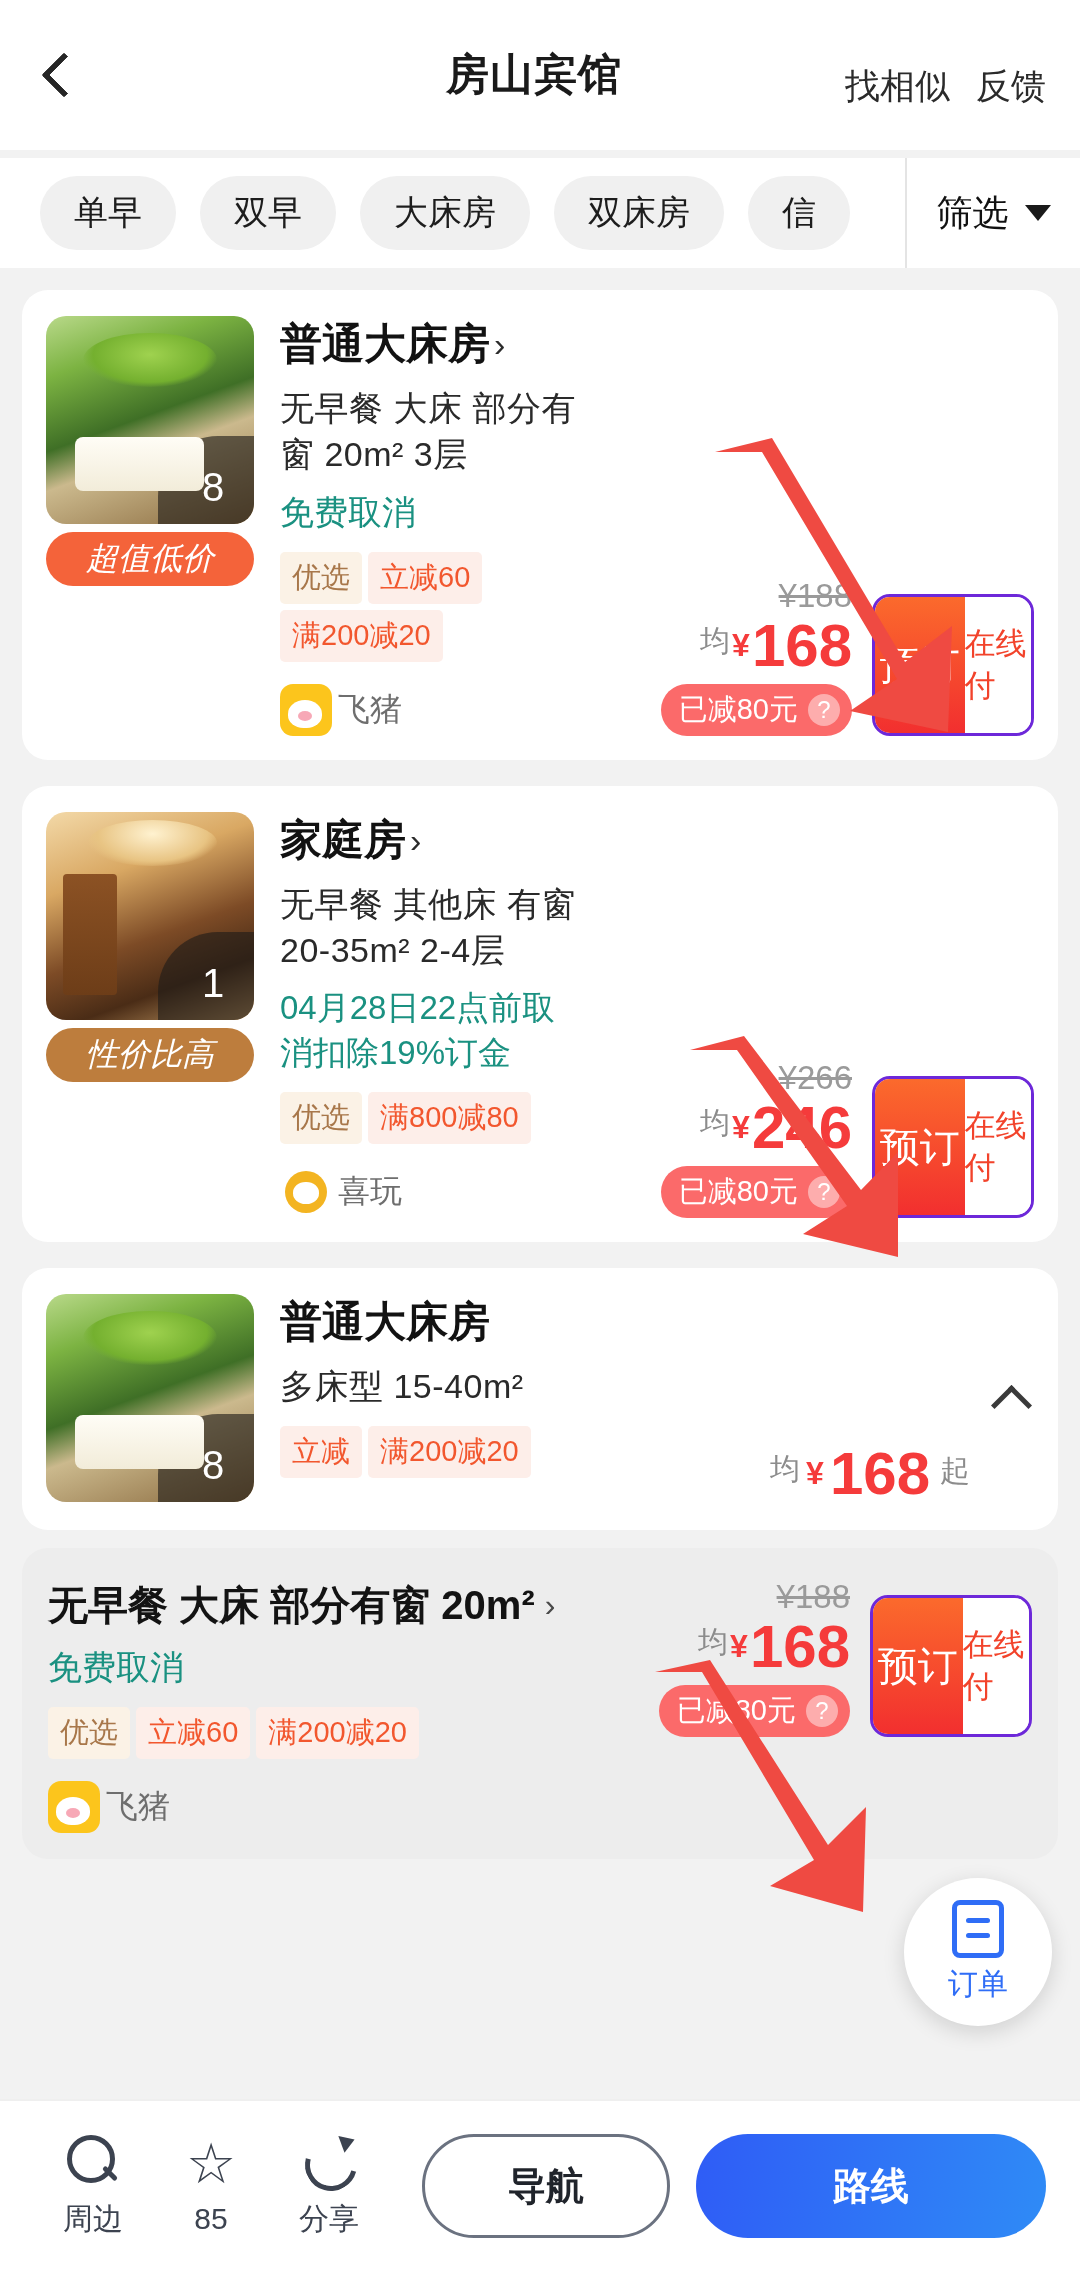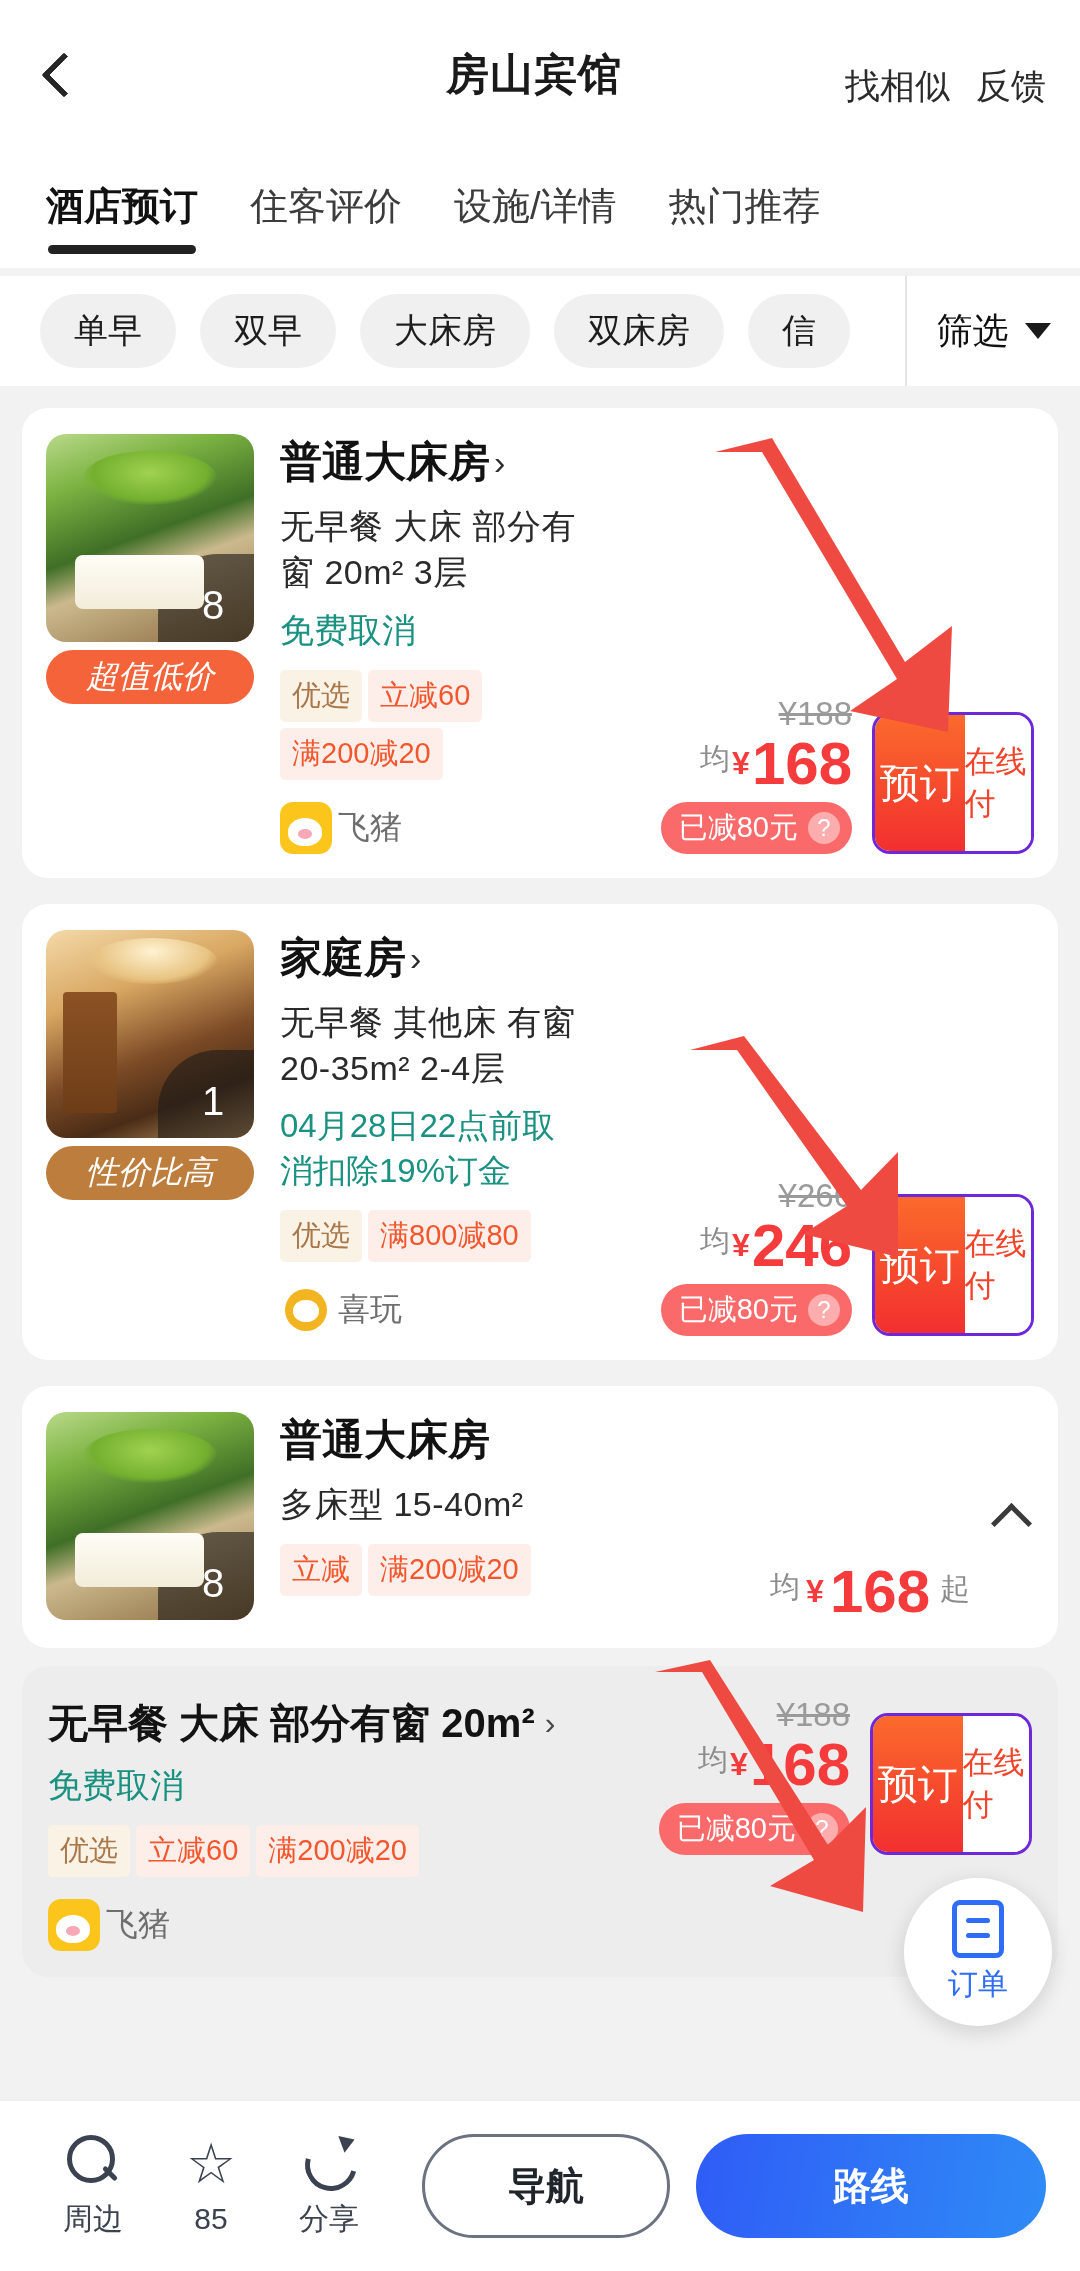--- a/index.html
+++ b/index.html
@@ -252,26 +252,20 @@
 
   <div class="header">
     <div class="back-icon"></div>
     <div class="header-title">房山宾馆</div>
     <div class="header-actions">
       <span>找相似</span>
       <span>反馈</span>
     </div>
   </div>
 
-  <div class="tabs">
-    <div class="tab active">酒店预订</div>
-    <div class="tab">住客评价</div>
-    <div class="tab">设施/详情</div>
-    <div class="tab">热门推荐</div>
-  </div>
   <div class="tabs-sep"></div>
 
   <div class="filterbar">
     <div class="chips">
       <div class="chip">单早</div>
       <div class="chip">双早</div>
       <div class="chip">大床房</div>
       <div class="chip">双床房</div>
       <div class="chip">信</div>
     </div>

